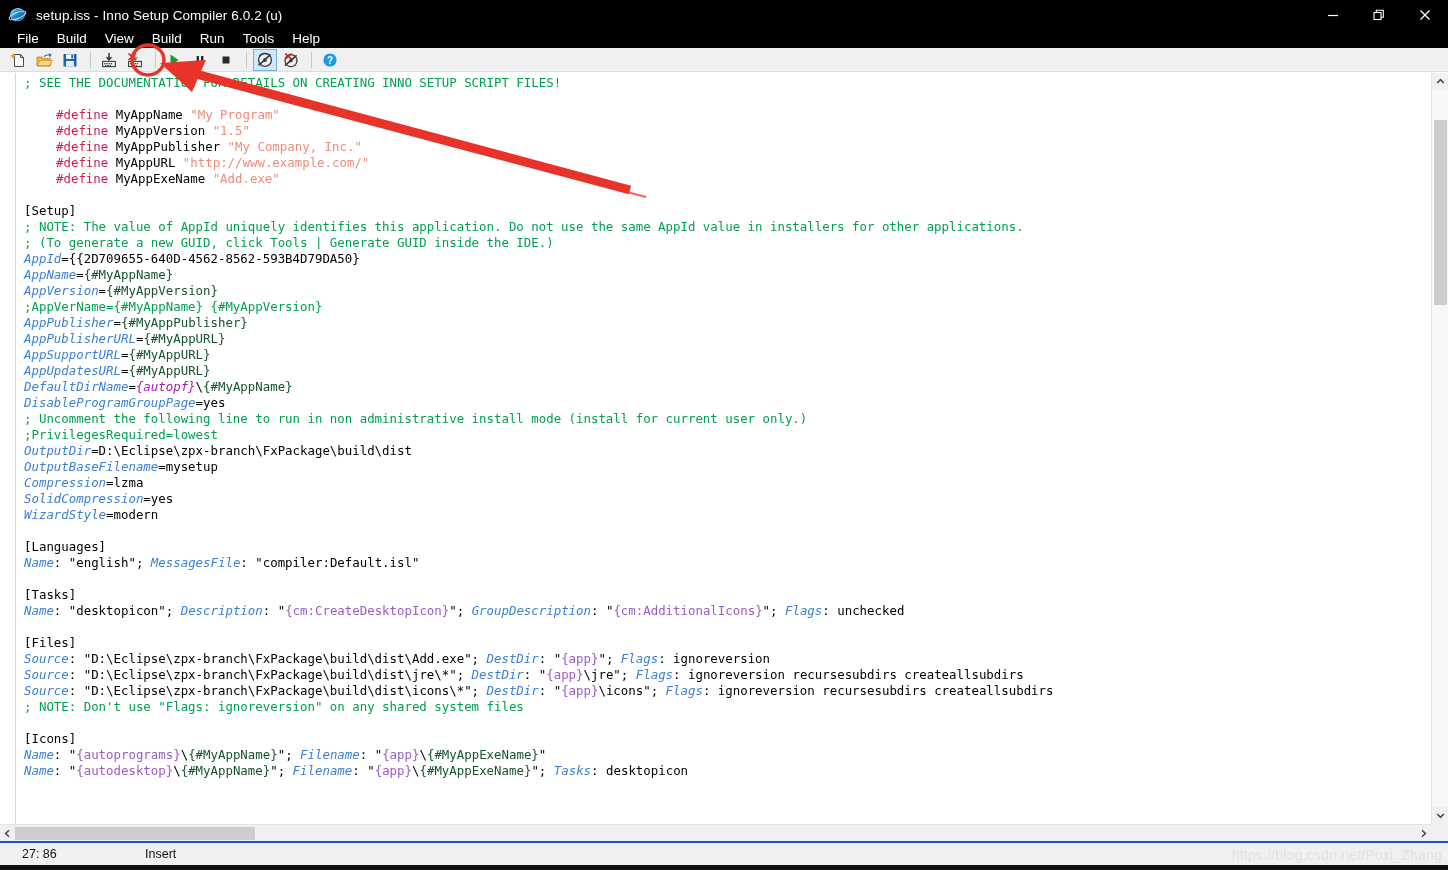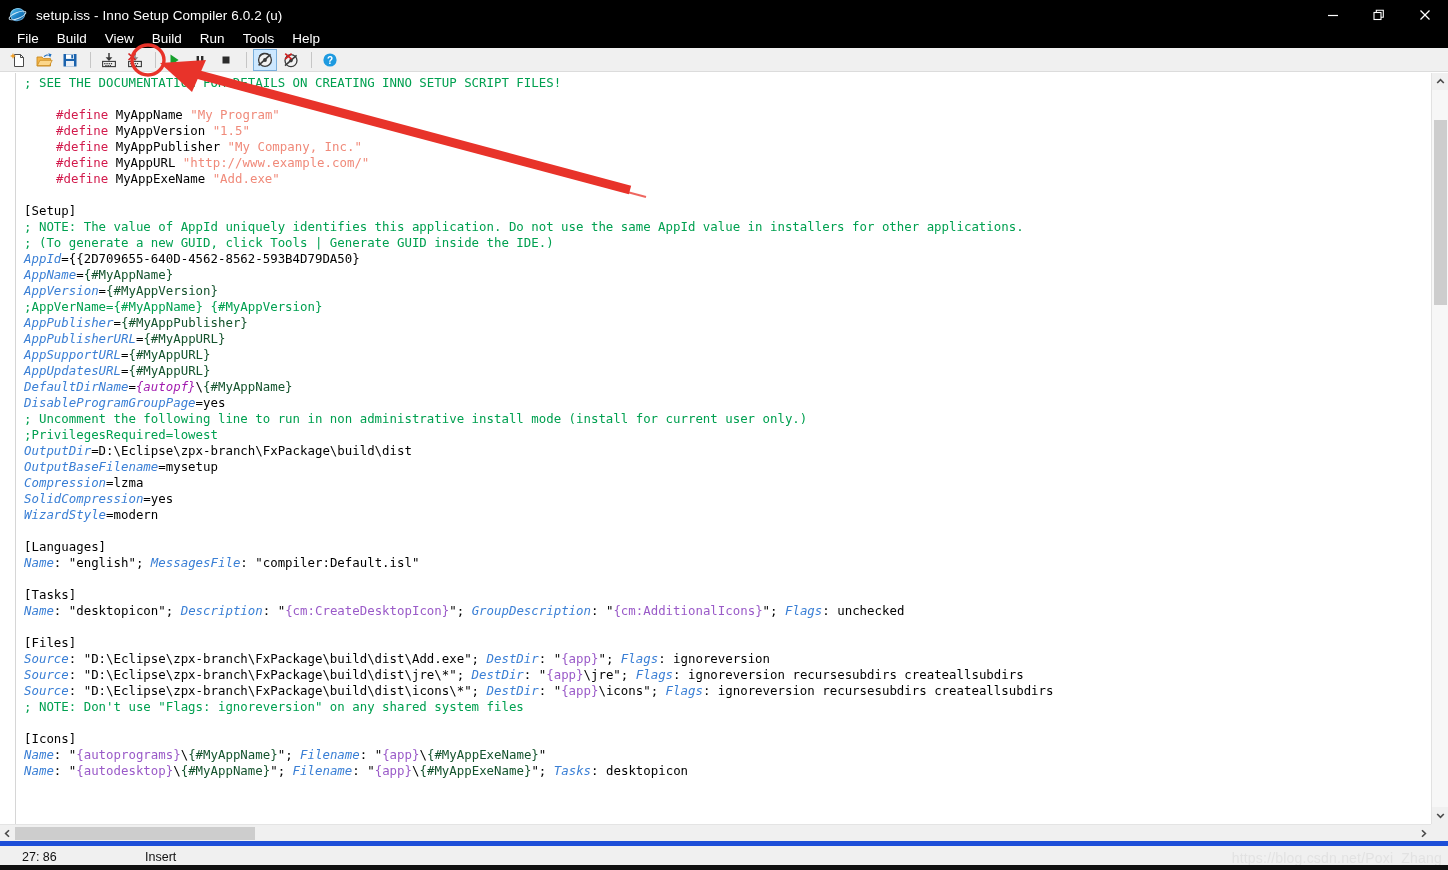--- a/index.html
+++ b/index.html
@@ -164,21 +164,21 @@
   .corner-box {
     position: absolute; right: 0; top: 824px; width: 17px; height: 17px;
     background: #f0f0f0;
   }
 
   
   .statusbar {
     position: absolute; left: 0; top: 841px;
     width: 1448px; height: 24px;
     background: #f0f0f0;
-    border-top: 5px solid #1d4ed8;
+    border-top: 2px solid #1d4ed8;
   }
   .sb-pos {
     position: absolute; left: 22px; top: 4px;
     font-size: 12.5px; color: #111111; white-space: nowrap;
   }
   .sb-mode {
     position: absolute; left: 145px; top: 4px;
     font-size: 12.5px; color: #111111; white-space: nowrap;
   }
   .watermark {

